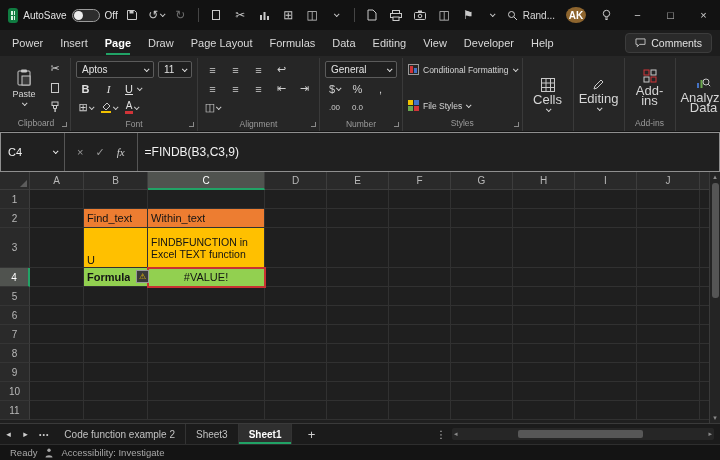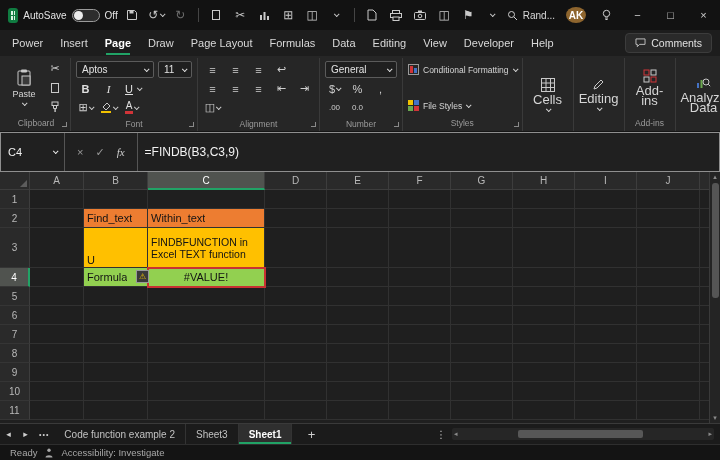--- a/index.html
+++ b/index.html
@@ -554,21 +554,21 @@
         <div class="gcell" style="width: 62px;"></div>
         <div class="gcell" style="width: 62px;"></div>
         <div class="gcell" style="width: 62px;"></div>
         <div class="gcell" style="width: 63px;"></div>
         <div class="stubcell"></div>
       </div>
       <div class="grow" style="height: 19px;">
         <div class="rowhdr sel">4</div>
         <div class="gcell" style="width: 54px;"></div>
         <div class="gcell filled" style="width: 64px; background: rgb(146, 208, 80);">
-          <span class="ctext" style="font-weight: normal;">Formula</span>
+          <span class="ctext" style="font-weight: bold;">Formula</span>
           <span class="errbadge">⚠</span>
         </div>
         <div class="gcell filled selcell" style="width: 117px; background: rgb(146, 208, 80); justify-content: center;">
           <span class="ctext">#VALUE!</span>
         </div>
         <div class="gcell" style="width: 62px;"></div>
         <div class="gcell" style="width: 62px;"></div>
         <div class="gcell" style="width: 62px;"></div>
         <div class="gcell" style="width: 62px;"></div>
         <div class="gcell" style="width: 62px;"></div>

